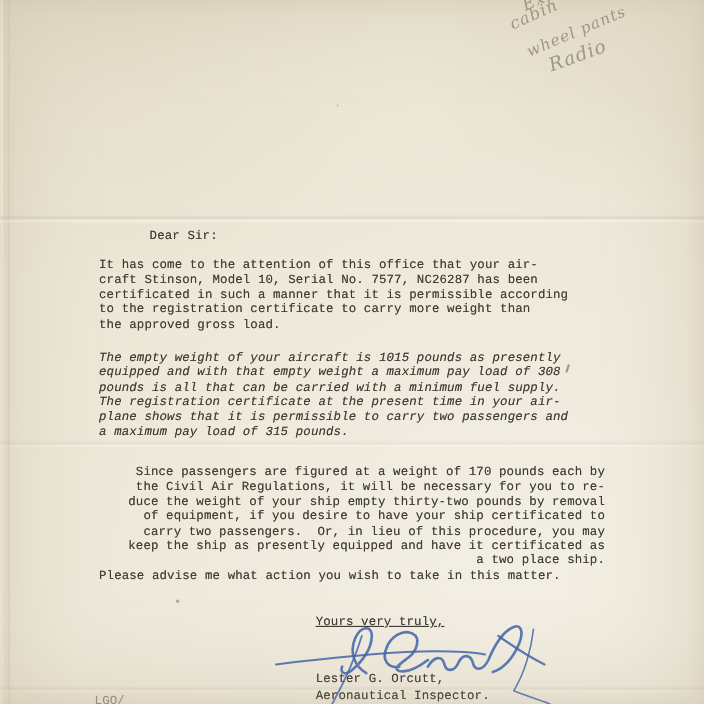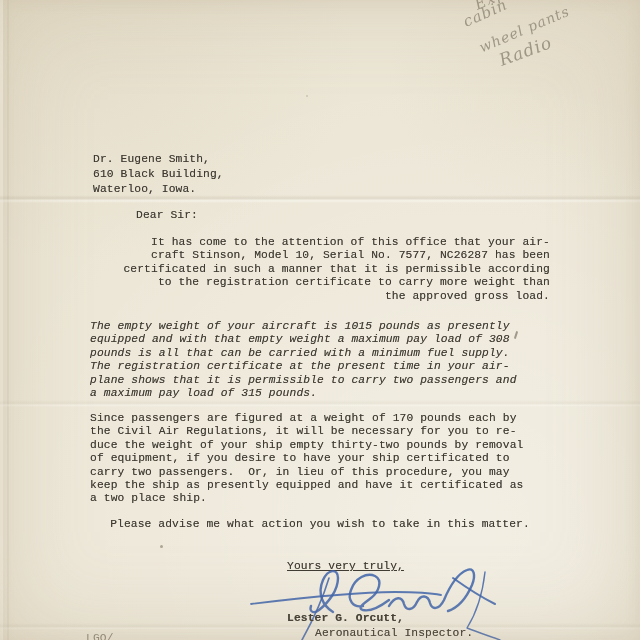--- a/index.html
+++ b/index.html
@@ -32,24 +32,24 @@
     font-size:11.3px;
     line-height:13.4px;
     letter-spacing:0.1px;
     white-space:pre-wrap;
     text-shadow:0 0 0.5px rgba(63,59,51,0.55);
   }
   .return-address { left:294px; top:24px; }
   .recipient      { left:93px;  top:152px; line-height:15px; }
   .salutation     { left:93px;  top:209px;margin-left:43px; }
   .para           { left:90px;  width:460px; }
-  .p1 { top:236px;text-align:right; } .p2 { top:320px;font-style:italic; } .p3 { top:412px; } .p4 { top:518px;text-align:center; }
+  .p1 { top:236px; } .p2 { top:320px;font-style:italic; } .p3 { top:424px;text-align:right; } .p4 { top:518px; }
   .valediction    { left:287px; top:560px;text-decoration:underline; }
-  .signer-name    { left:287px; top:612px;font-weight:bold; }
-  .signer-title   { left:287px; top:627px;margin-left:28px; }
+  .signer-name    { left:287px; top:612px; }
+  .signer-title   { left:287px; top:627px; }
   .typist         { left:86px;  top:632px; color:#8f897a; text-shadow:none; }
 
   .pn {
     position:absolute;
     font-family:"DejaVu Serif", serif; font-style:italic;
     color:var(--pencil, #9e9787);
     white-space:nowrap; letter-spacing:1px;
   }
   .pn0 { left:474px; top:-10px; transform:rotate(-24deg); font-size:15px; }
   .pn1 { left:462px; top:4px;   transform:rotate(-24deg); font-size:15px; }
@@ -80,23 +80,20 @@
   <div class="crease crease-3"></div>
 
 
   <div>
     <span class="pn pn0">Exp</span>
     <span class="pn pn1">cabin</span>
     <span class="pn pn2">wheel pants</span>
     <span class="pn pn3">Radio</span>
   </div>
 
-  <div class="tw recipient">Dr. Eugene Smith,
-610 Black Building,
-Waterloo, Iowa.</div>
 
   <div class="tw salutation">Dear Sir:</div>
 
   <div class="tw para p1">It has come to the attention of this office that your air-
 craft Stinson, Model 10, Serial No. 7577, NC26287 has been
 certificated in such a manner that it is permissible according
 to the registration certificate to carry more weight than
 the approved gross load.</div>
   <div class="tw para p2">The empty weight of your aircraft is 1015 pounds as presently
 equipped and with that empty weight a maximum pay load of 308

